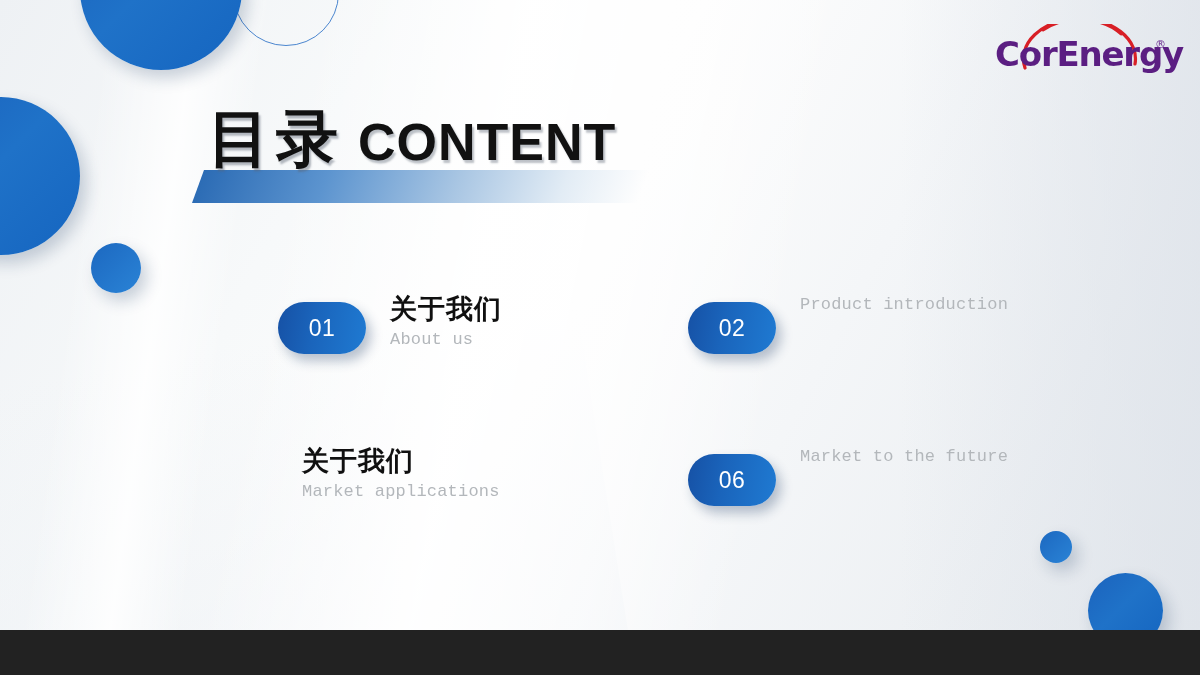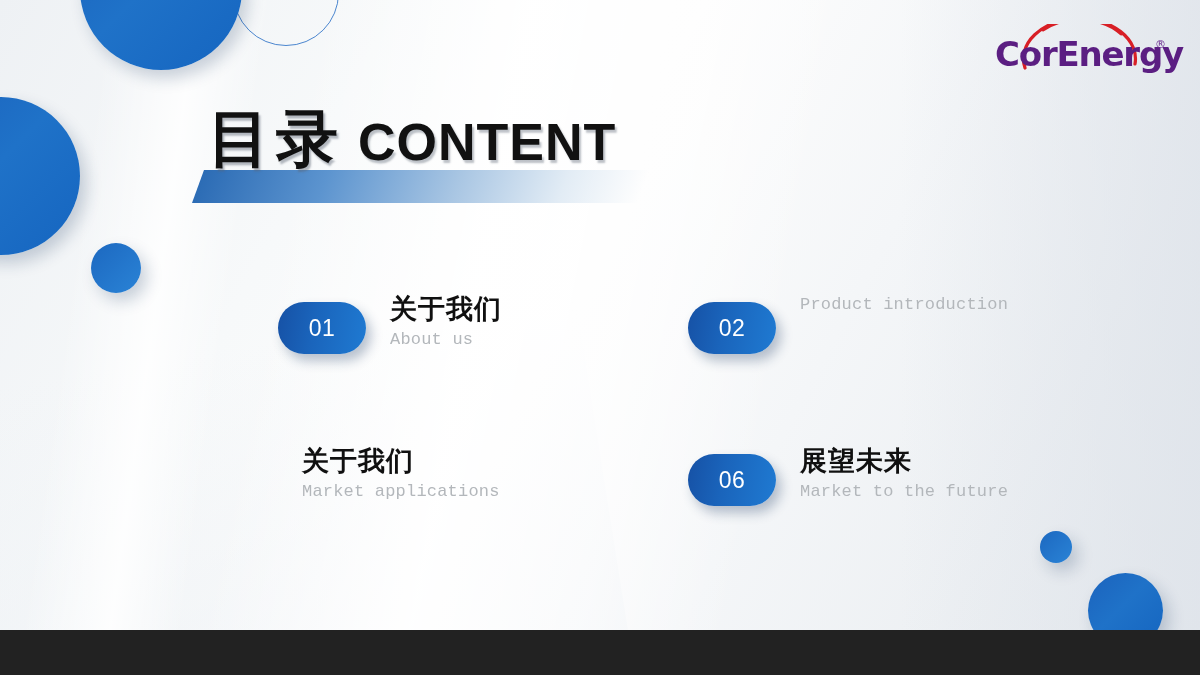--- a/index.html
+++ b/index.html
@@ -276,19 +276,18 @@
         <div class="label-cn">关于我们</div>
         <div class="label-en">Market applications</div>
       </div>
     </div>
 
     <div class="item">
       <div class="pill">
         <span class="pill-num">06</span>
       </div>
       <div class="labels">
-        <div class="label-cn">展望未来</div>
         <div class="label-en">Market to the future</div>
       </div>
     </div>
 
   </div>
 </div>
 
 </body></html>

